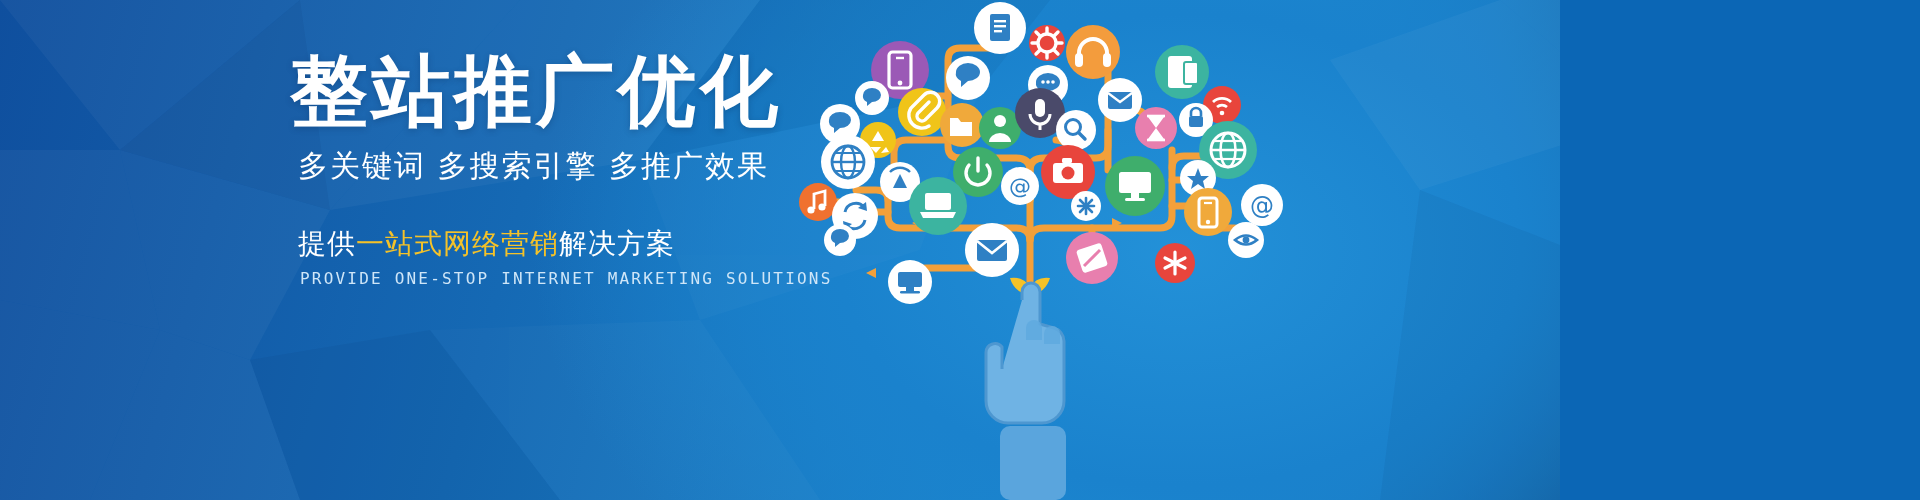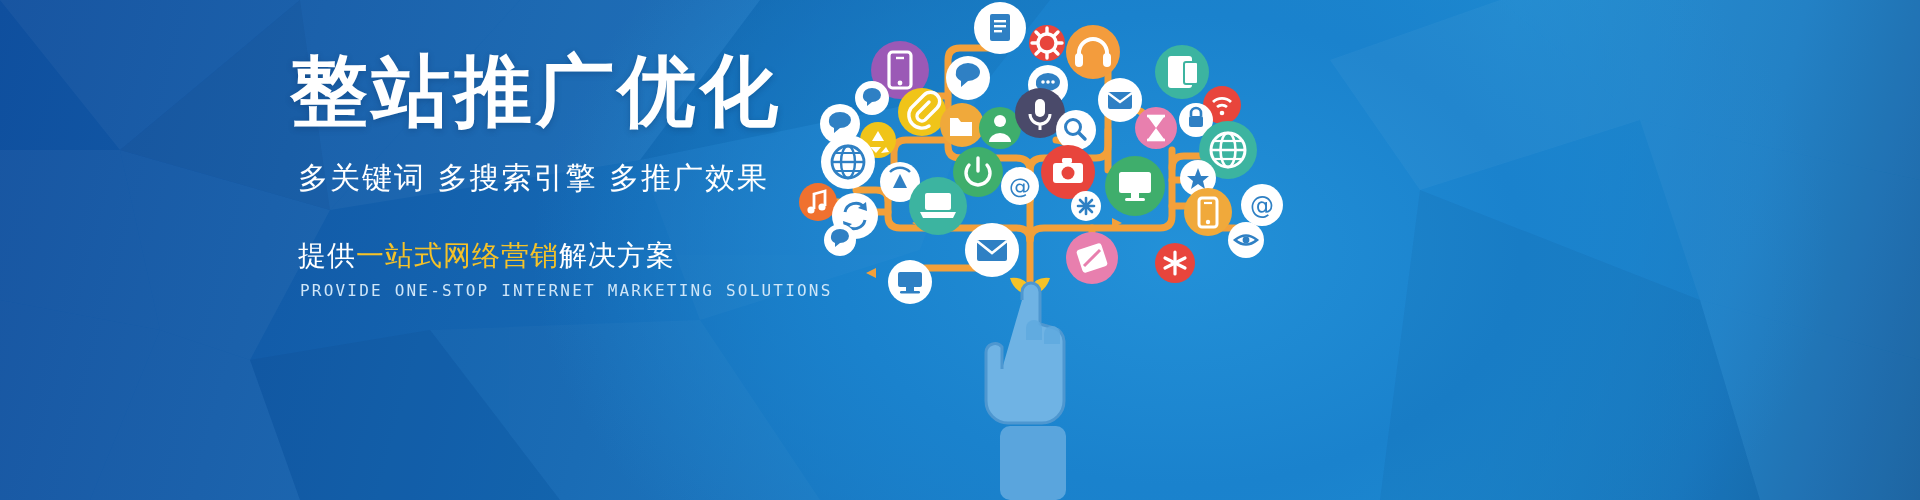--- a/index.html
+++ b/index.html
@@ -1,39 +1,39 @@
 <!DOCTYPE html>
 <html><head>
 <meta charset="utf-8">
 <style>
   * { margin:0; padding:0; box-sizing:border-box; }
   html,body { width:1920px; height:500px; overflow:hidden; background:#0b66b5; }
   body { font-family:"Liberation Sans", sans-serif; }
 
   #banner{
-    position:relative; width:1920px; height:500px; overflow:hidden;
+    position:relative; width:1560px; height:500px; overflow:hidden;
     background:
       radial-gradient(ellipse 900px 620px at 1180px 250px, #2391d8 0%, #1a82cd 38%, rgba(17,112,190,0) 72%),
       linear-gradient(105deg, #0f4f9e 0%, #125ba8 16%, #1569b4 34%, #1a7cc4 55%, #1f8ed2 74%, #1b7cc3 88%, #155f9f 100%);
   }
   
   .facets{ position:absolute; inset:0; }
   .facets svg{ display:block; width:1920px; height:500px; }
 
   
   .text-block{ position:absolute; left:290px; top:52px; width:820px; }
 
   .headline{
     font-family:"DejaVu Sans","Liberation Sans",sans-serif;
     font-size:78px; line-height:1.0; font-weight:bold; color:#ffffff;
     letter-spacing:4px; white-space:nowrap;
     text-shadow:0 2px 6px rgba(0,35,75,.25);
   }
   .subline{
-    margin-top:28px; margin-left:8px;
+    margin-top:16px; margin-left:8px;
     font-family:"DejaVu Sans","Liberation Sans",sans-serif;
     font-size:30px; color:#ffffff; letter-spacing:2px; white-space:nowrap;
     font-weight:500;
   }
   .tagline{
     margin-top:38px; margin-left:8px;
     font-family:"DejaVu Sans","Liberation Sans",sans-serif;
     font-size:28px; letter-spacing:1px; white-space:nowrap; color:#ffffff;
     font-weight:500;
   }

